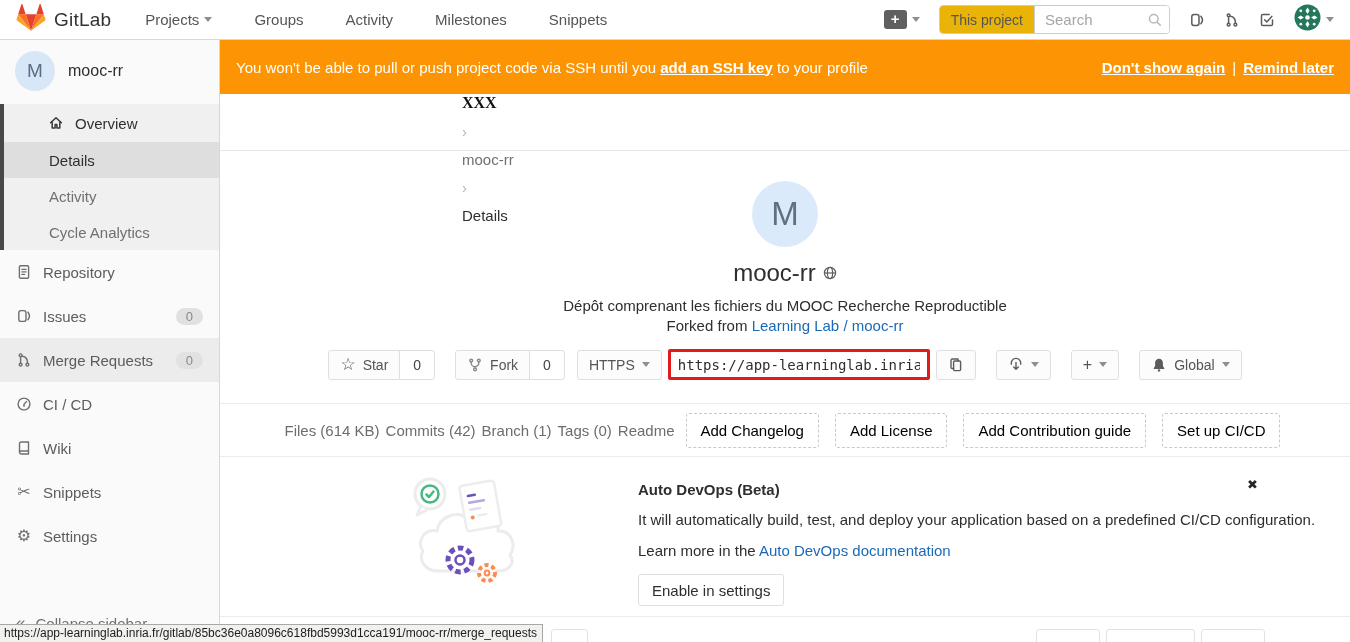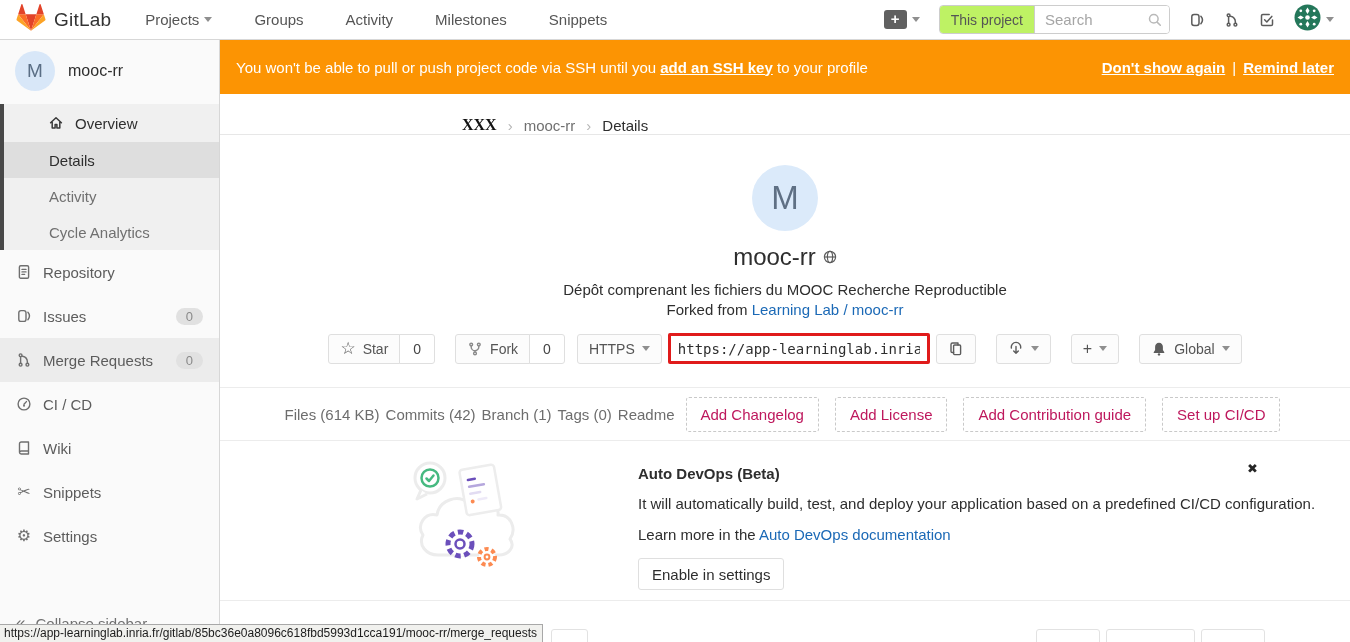--- a/index.html
+++ b/index.html
@@ -14,21 +14,21 @@
   .topnav { display:flex; align-items:center; gap:42px; }
   .topnav a { font-size:15px; color:#555; text-decoration:none; display:flex; align-items:center; gap:5px; }
   .top-right { margin-left:auto; display:flex; align-items:center; gap:19px; }
   .plus-btn { display:flex; align-items:center; gap:5px; cursor:pointer; }
   .plus-square { width:23px; height:19px; background:#606060; border-radius:3px; color:#fff;
     font-size:15px; line-height:18px; text-align:center; font-weight:bold; }
   .caret { display:inline-block; width:0; height:0; border-left:4px solid transparent;
     border-right:4px solid transparent; border-top:5px solid #8f8f8f; }
   .search-group { display:flex; align-items:center; height:29px; border:1px solid #cdcdcd;
     border-radius:4px; overflow:hidden; background:#fff; }
-  .search-scope { background:#bef264; border-right:1px solid #cdcdcd; padding:0 11px; font-size:14px;
+  .search-scope { background:#eab308; border-right:1px solid #cdcdcd; padding:0 11px; font-size:14px;
     color:#555; height:100%; display:flex; align-items:center; white-space:nowrap; }
   .search-field { position:relative; width:134px; height:100%; }
   .search-field input { border:0; outline:none; width:100%; height:100%; padding:0 26px 0 10px;
     font-size:15px; font-family:"Liberation Sans", sans-serif; color:#333; }
   .search-field input::placeholder { color:#a5a5a5; }
   .search-icon { position:absolute; right:6px; top:6px; }
   .hdr-icon { display:flex; align-items:center; cursor:pointer; }
   .avatar-wrap { display:flex; align-items:center; gap:5px; cursor:pointer; }
 
   
@@ -56,22 +56,22 @@
   .collapse-chevrons { font-size:17px; color:#707070; }
 
   
   .main { position:absolute; top:40px; left:220px; width:1130px; height:602px; background:#fff; }
 
   .ssh-banner { height:54px; background:#fc9403; color:#fff; display:flex; align-items:center;
     padding:0 16px; font-size:15px; }
   .ssh-banner a { color:#fff; font-weight:bold; text-decoration:underline; }
   .banner-right { margin-left:auto; display:flex; align-items:flex-end; gap:7px; white-space:nowrap; }
 
-  .breadcrumb { height:41px; border-bottom:1px solid #e7e7e7; display:flex; align-items:flex-end;
-    padding-left:242px; font-size:15px; gap:11px; }
+  .breadcrumb { height:57px; border-bottom:1px solid #e7e7e7; display:flex; align-items:flex-start;
+    padding-left:242px; font-size:15px; gap:11px;flex-direction:column; }
   .crumb-group { font-family:"Liberation Serif", serif; font-weight:bold; font-size:16px; color:#111; }
   .crumb-sep { color:#b5b5b5; font-size:15px; }
   .crumb-link { color:#707070; }
   .crumb-current { color:#2e2e2e; }
 
   .proj-head { text-align:center; padding-top:30px; }
   .proj-avatar { width:66px; height:66px; border-radius:50%; background:#dbeafa; color:#5f7084;
     font-size:33px; display:flex; align-items:center; justify-content:center; margin:0 auto; }
   .proj-title { margin-top:12px; font-size:24px; color:#2e2e2e; display:flex; align-items:center;
     justify-content:center; gap:7px; }
@@ -87,21 +87,21 @@
   .btn-first { border-radius:3px 0 0 3px; }
   .gap-lg { margin-left:20px; } .gap-md { margin-left:12px; } .gap-sm { margin-left:6px; }
   .clone-input { margin-left:6px; width:262px; height:31px; border:3px solid #e01b1b; border-radius:2px;
     background:#fff; font-family:"DejaVu Sans Mono", monospace; font-size:14px; color:#2e2e2e;
     padding:0 7px; outline:none; }
   .star-glyph { font-size:17px; color:#555; line-height:14px; }
 
   .divider { border-bottom:1px solid #ececec; }
   .stats-row { height:52px; display:flex; align-items:center; justify-content:center; font-size:15px; }
   .stats-row .stat-link { color:#6d6d6d; text-decoration:none; margin:0 3px; }
-  .dash-btn { border:1px dashed #c9c9c9; border-radius:3px; color:#be185d; padding:8px 14px;
+  .dash-btn { border:1px dashed #c9c9c9; border-radius:3px; color:#000000; padding:8px 14px;
     margin:0 8px; font-size:15px; cursor:pointer; white-space:nowrap; }
 
   .devops { position:relative; height:159px; }
   .devops-illu { position:absolute; left:188px; top:10px; }
   .devops-content { margin-left:418px; padding-top:24px; }
   .devops-title { font-size:15px; color:#2e2e2e; font-weight:bold; }
   .devops-body { margin-top:13px; font-size:15px; color:#2e2e2e; }
   .devops-learn { margin-top:14px; font-size:15px; }
   .devops-btn { margin-top:15px; height:32px; padding:0 13px; border:1px solid #dfdfdf; background:#fff;
     border-radius:3px; font-size:15px; color:#2e2e2e; cursor:pointer; font-family:"Liberation Sans",sans-serif; }

